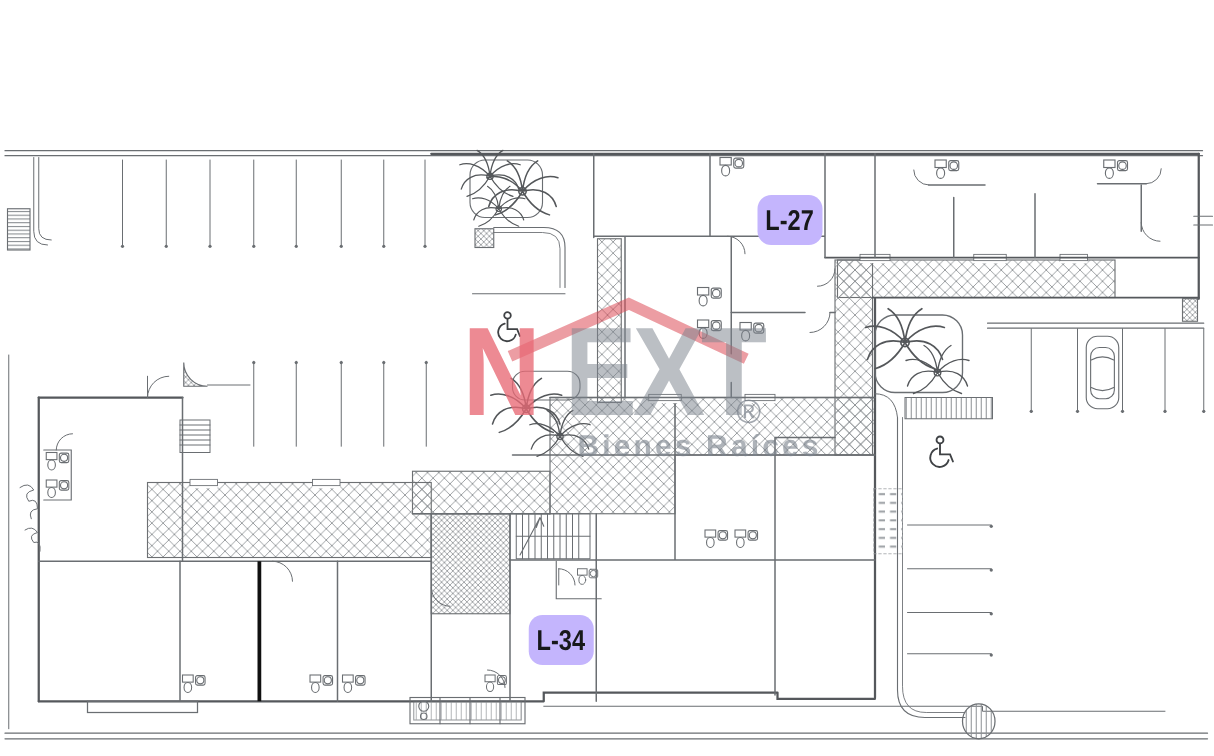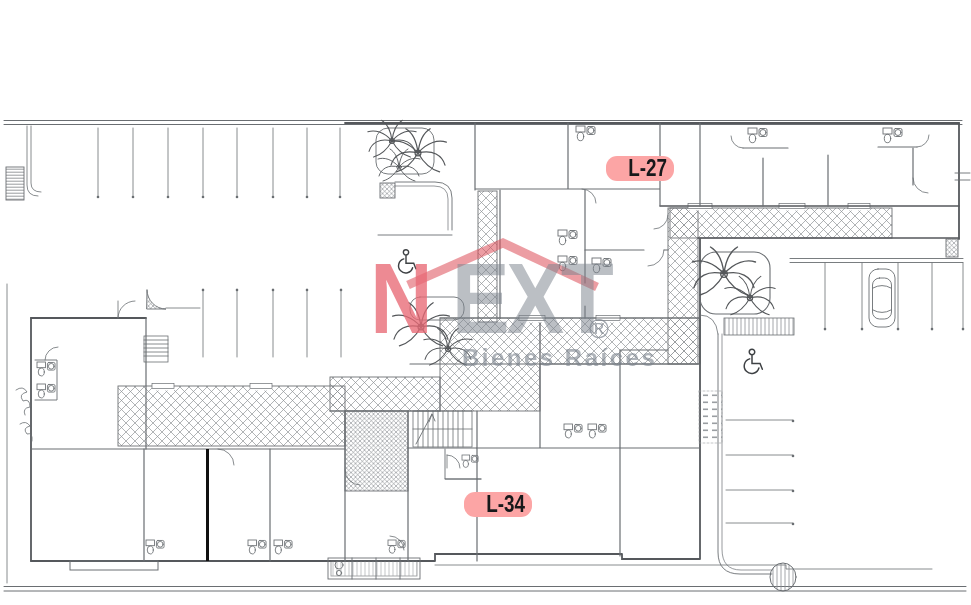--- a/index.html
+++ b/index.html
@@ -14,25 +14,25 @@
            white-space:nowrap;}
   .wm-n{color:rgba(232,105,116,.78);}
   .wm-ext{color:rgba(125,132,142,.52);margin-left:26px;}
   .wm-reg{position:absolute;left:589px;top:314px;font-size:27px;color:rgba(125,132,142,.7);}
   .wm-tag{position:absolute;left:462px;top:344px;font-size:24px;letter-spacing:2.5px;
           color:rgba(125,132,142,.62);font-weight:600;}
   
   .title{position:absolute;left:330px;top:12px;width:262px;height:86px;background:#c9edf2;
          border-radius:26px;display:flex;align-items:center;justify-content:center;z-index:3;}
   .title span{font-size:58px;font-weight:900;transform:scaleX(.70);white-space:nowrap;color:#17181a;}
-  .badge{position:absolute;background:#fca5a5;border-radius:11px;width:52px;height:25px;
-         display:flex;align-items:center;justify-content:center;z-index:3;padding-left:16px;}
+  .badge{position:absolute;background:#c4b5fd;border-radius:11px;width:52px;height:40px;
+         display:flex;align-items:center;justify-content:center;z-index:3;}
   .badge span{font-size:23px;font-weight:900;transform:scaleX(.82);color:#17181a;white-space:nowrap;}
   #badge-l27{left:606px;top:156px;}
-  #badge-l34{left:423px;top:492px;margin-left:41px;}
+  #badge-l34{left:423px;top:492px;}
 </style>
 </head>
 <body>
 
 <div class="stage">
 
   <svg class="plan-svg" width="971" height="605" viewBox="0 0 971 605">
     <defs>
       <pattern id="hx" width="9" height="9" patternUnits="userSpaceOnUse">
         <path d="M0,9L9,0M-2,2L2,-2M7,11L11,7M0,0L9,9M-2,7L2,11M7,-2L11,2" stroke="#8f9397" stroke-width="0.7" fill="none"></path>

